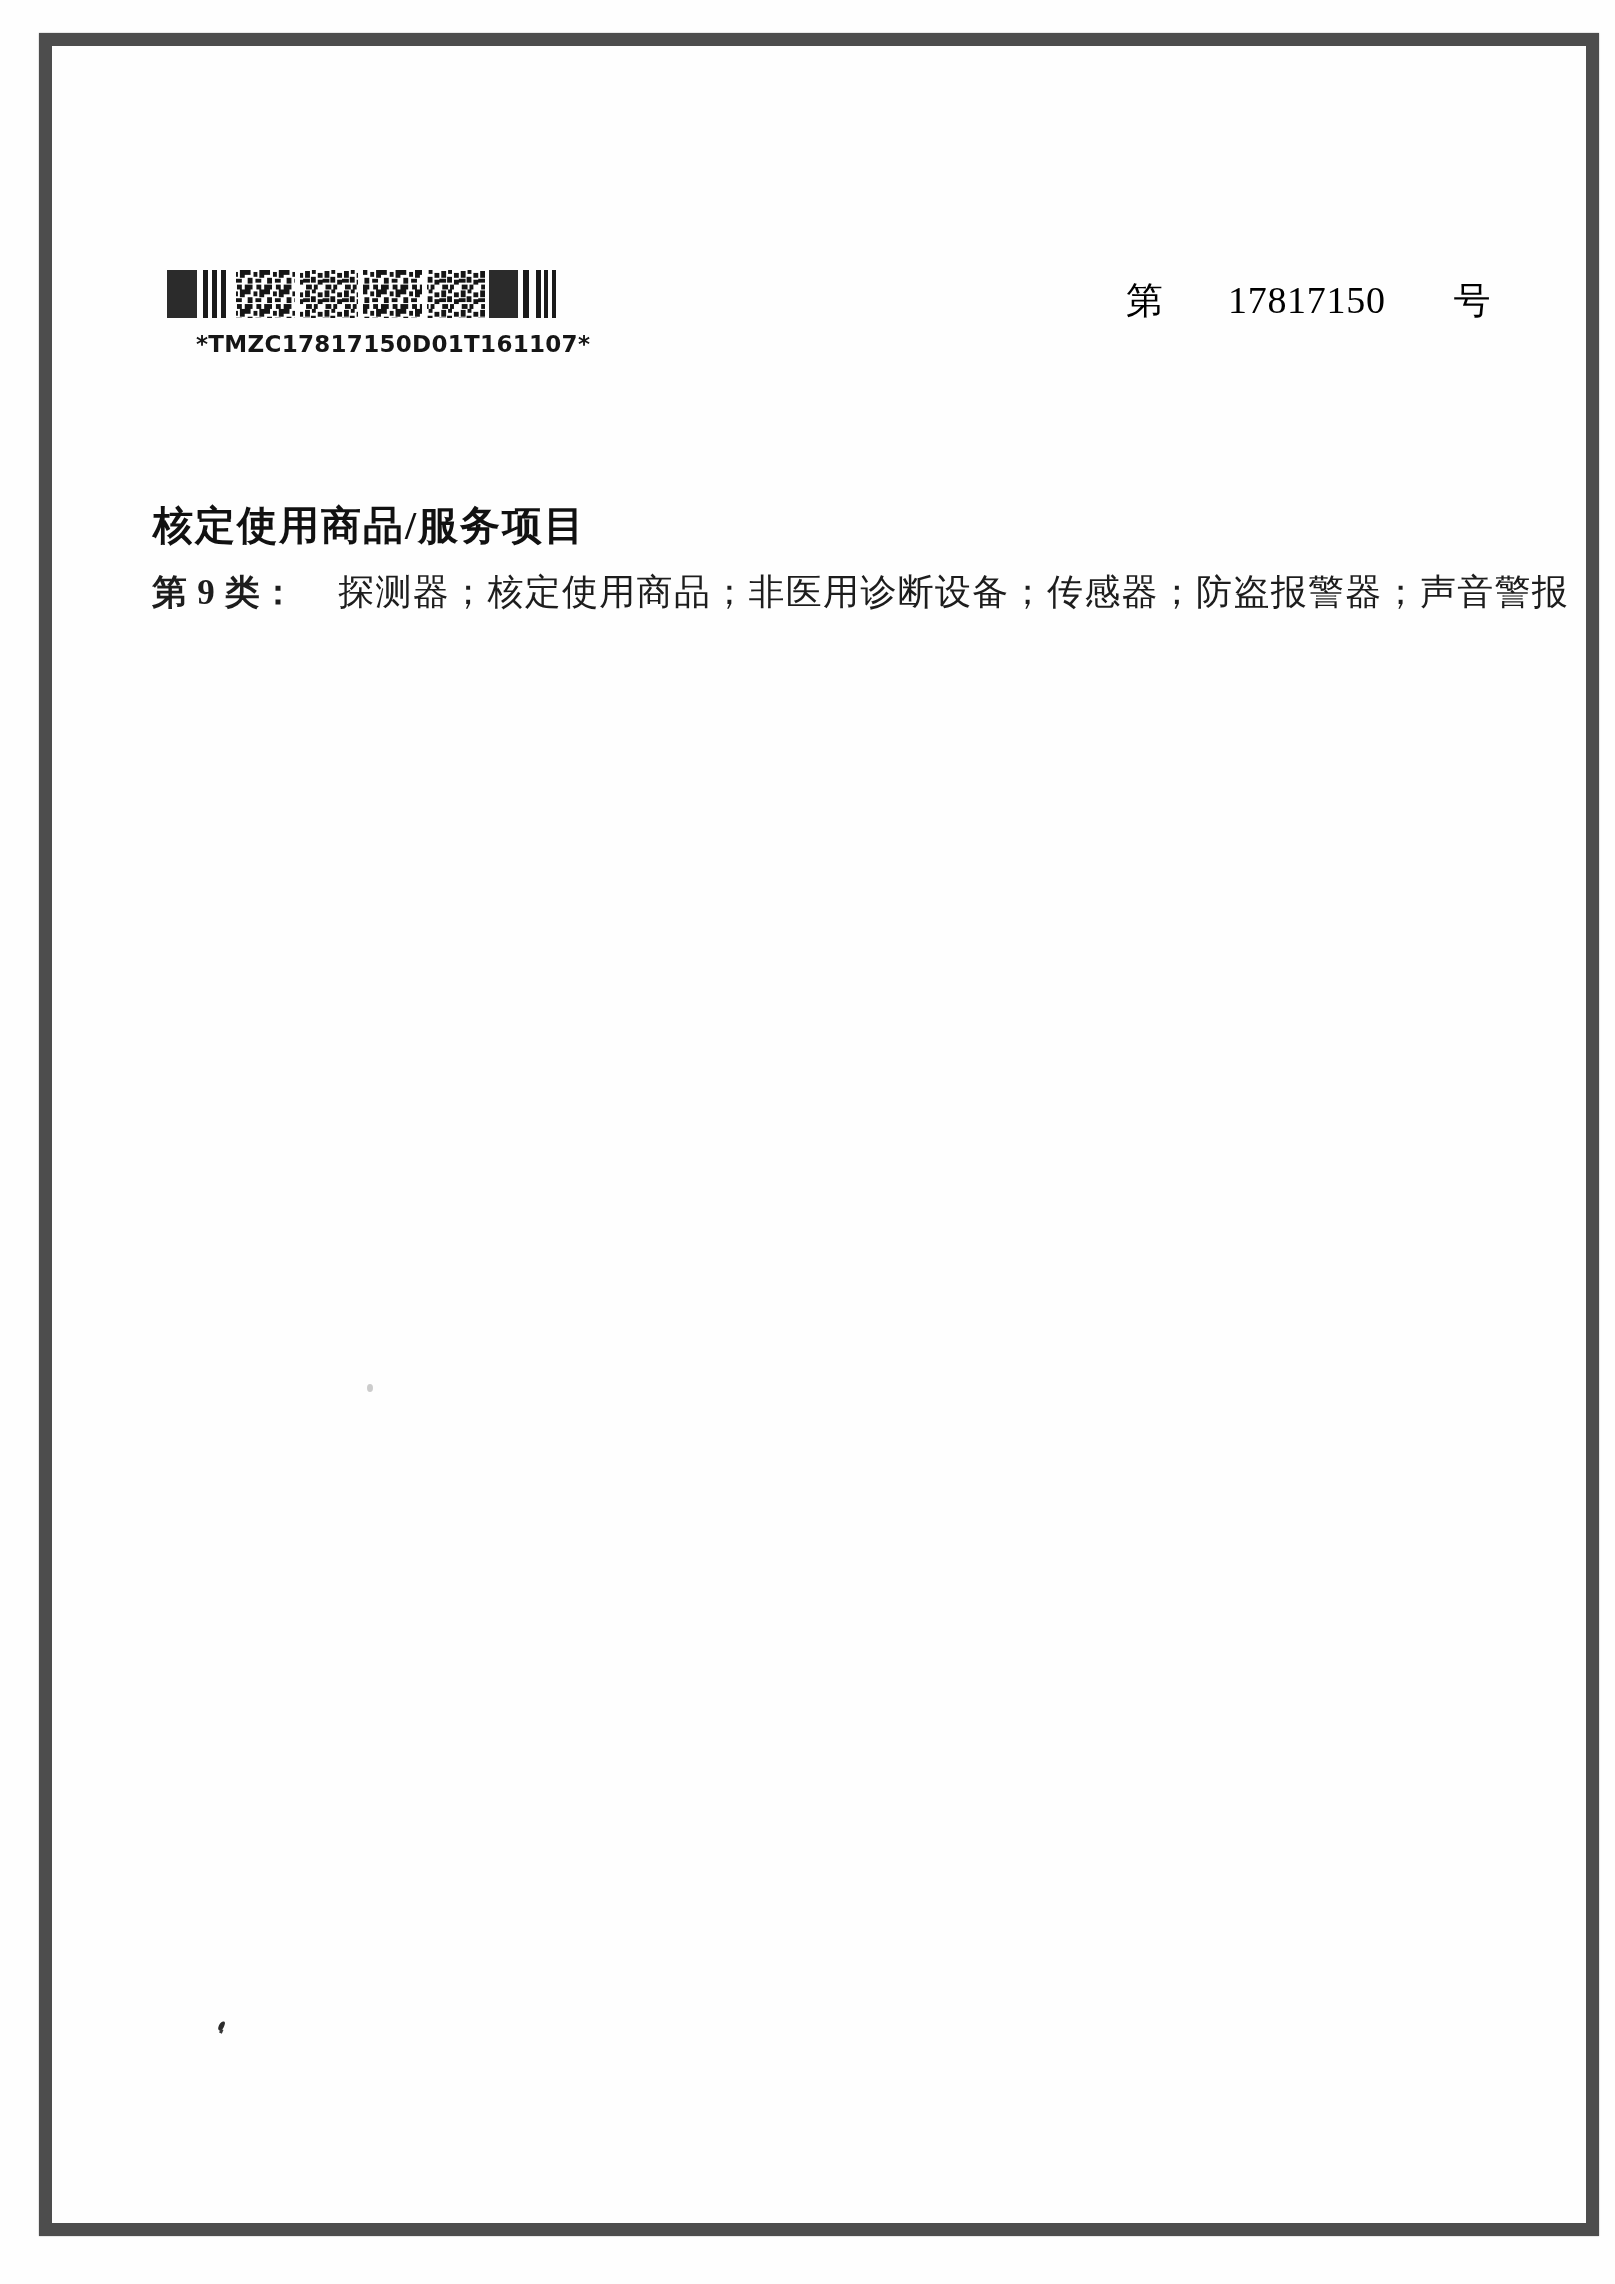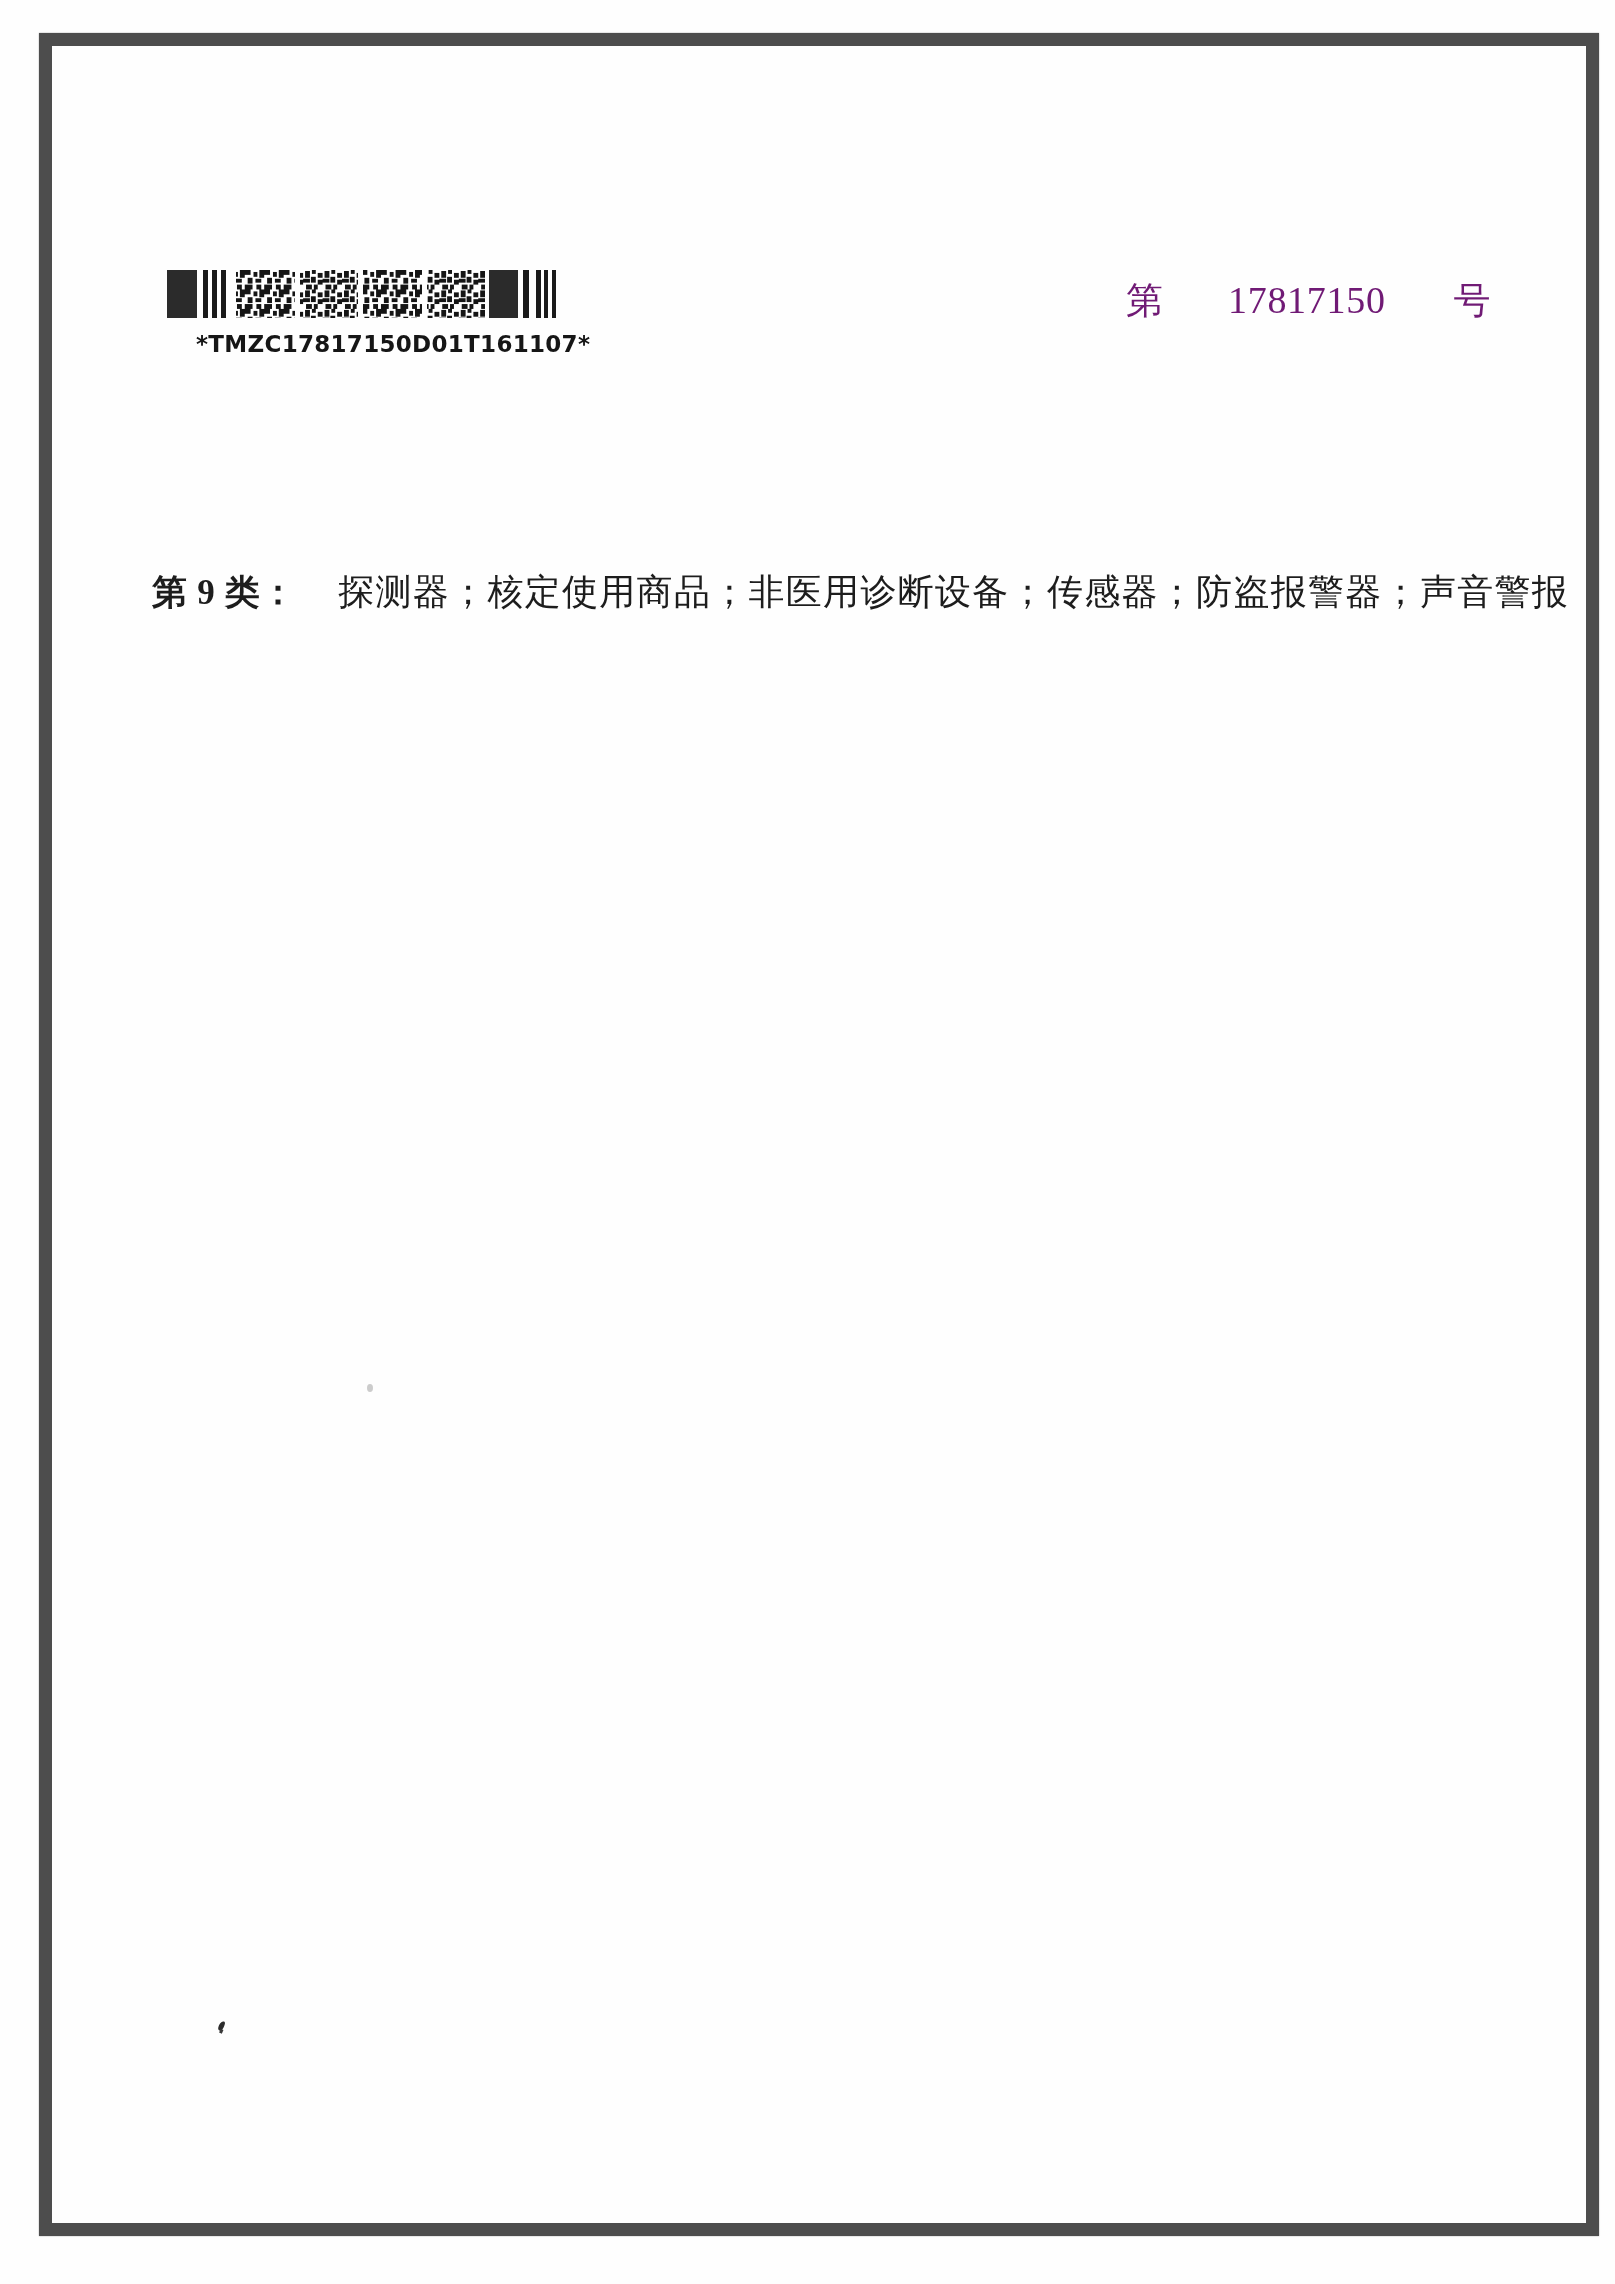--- a/index.html
+++ b/index.html
@@ -22,21 +22,21 @@
     position:absolute;left:166px;top:270px;width:391px;height:48px;
   }
   .barcode-caption{
     position:absolute;left:196px;top:331px;width:378px;
     font-family:"DejaVu Sans","Liberation Sans",sans-serif;
     font-weight:700;font-size:23px;letter-spacing:0.3px;
     color:#161616;text-align:center;white-space:nowrap;width:377px;left:196px;
   }
   .reg-row{
     position:absolute;left:1126px;top:276px;
-    font-size:37px;color:#701a75;white-space:nowrap;
+    font-size:37px;color:#000000;white-space:nowrap;
   }
   .reg-prefix{display:inline-block;}
   .reg-number{display:inline-block;margin-left:65px;font-size:38px;letter-spacing:0.7px;}
   .reg-suffix{display:inline-block;margin-left:68px;}
   .section-heading{
     position:absolute;left:153px;top:498px;
     font-size:40px;font-weight:700;letter-spacing:2px;
     color:#111;white-space:nowrap;
   }
   .goods{
@@ -109,20 +109,21 @@
     <rect x="581" y="0" width="7" height="74" fill="#1a1a1a"></rect>
     <rect x="593" y="0" width="7" height="74" fill="#1a1a1a"></rect>
   </svg>
 
   <div class="barcode-caption">*TMZC17817150D01T161107*</div>
 
   <div class="reg-row">
     <span class="reg-prefix">第</span><span class="reg-number">17817150</span><span class="reg-suffix">号</span>
   </div>
 
+  <div class="section-heading">核定使用商品/服务项目</div>
 
   <div class="goods">
     <div class="goods-line"><span class="class-prefix">第 9 类：</span><span>探测器；核定使用商品；非医用诊断设备；传感器；防盗报警器；声音警报</span></div>
   </div>
 
   <div class="speck-1"></div>
   <div class="speck-2"></div>
 
 </div>
 

